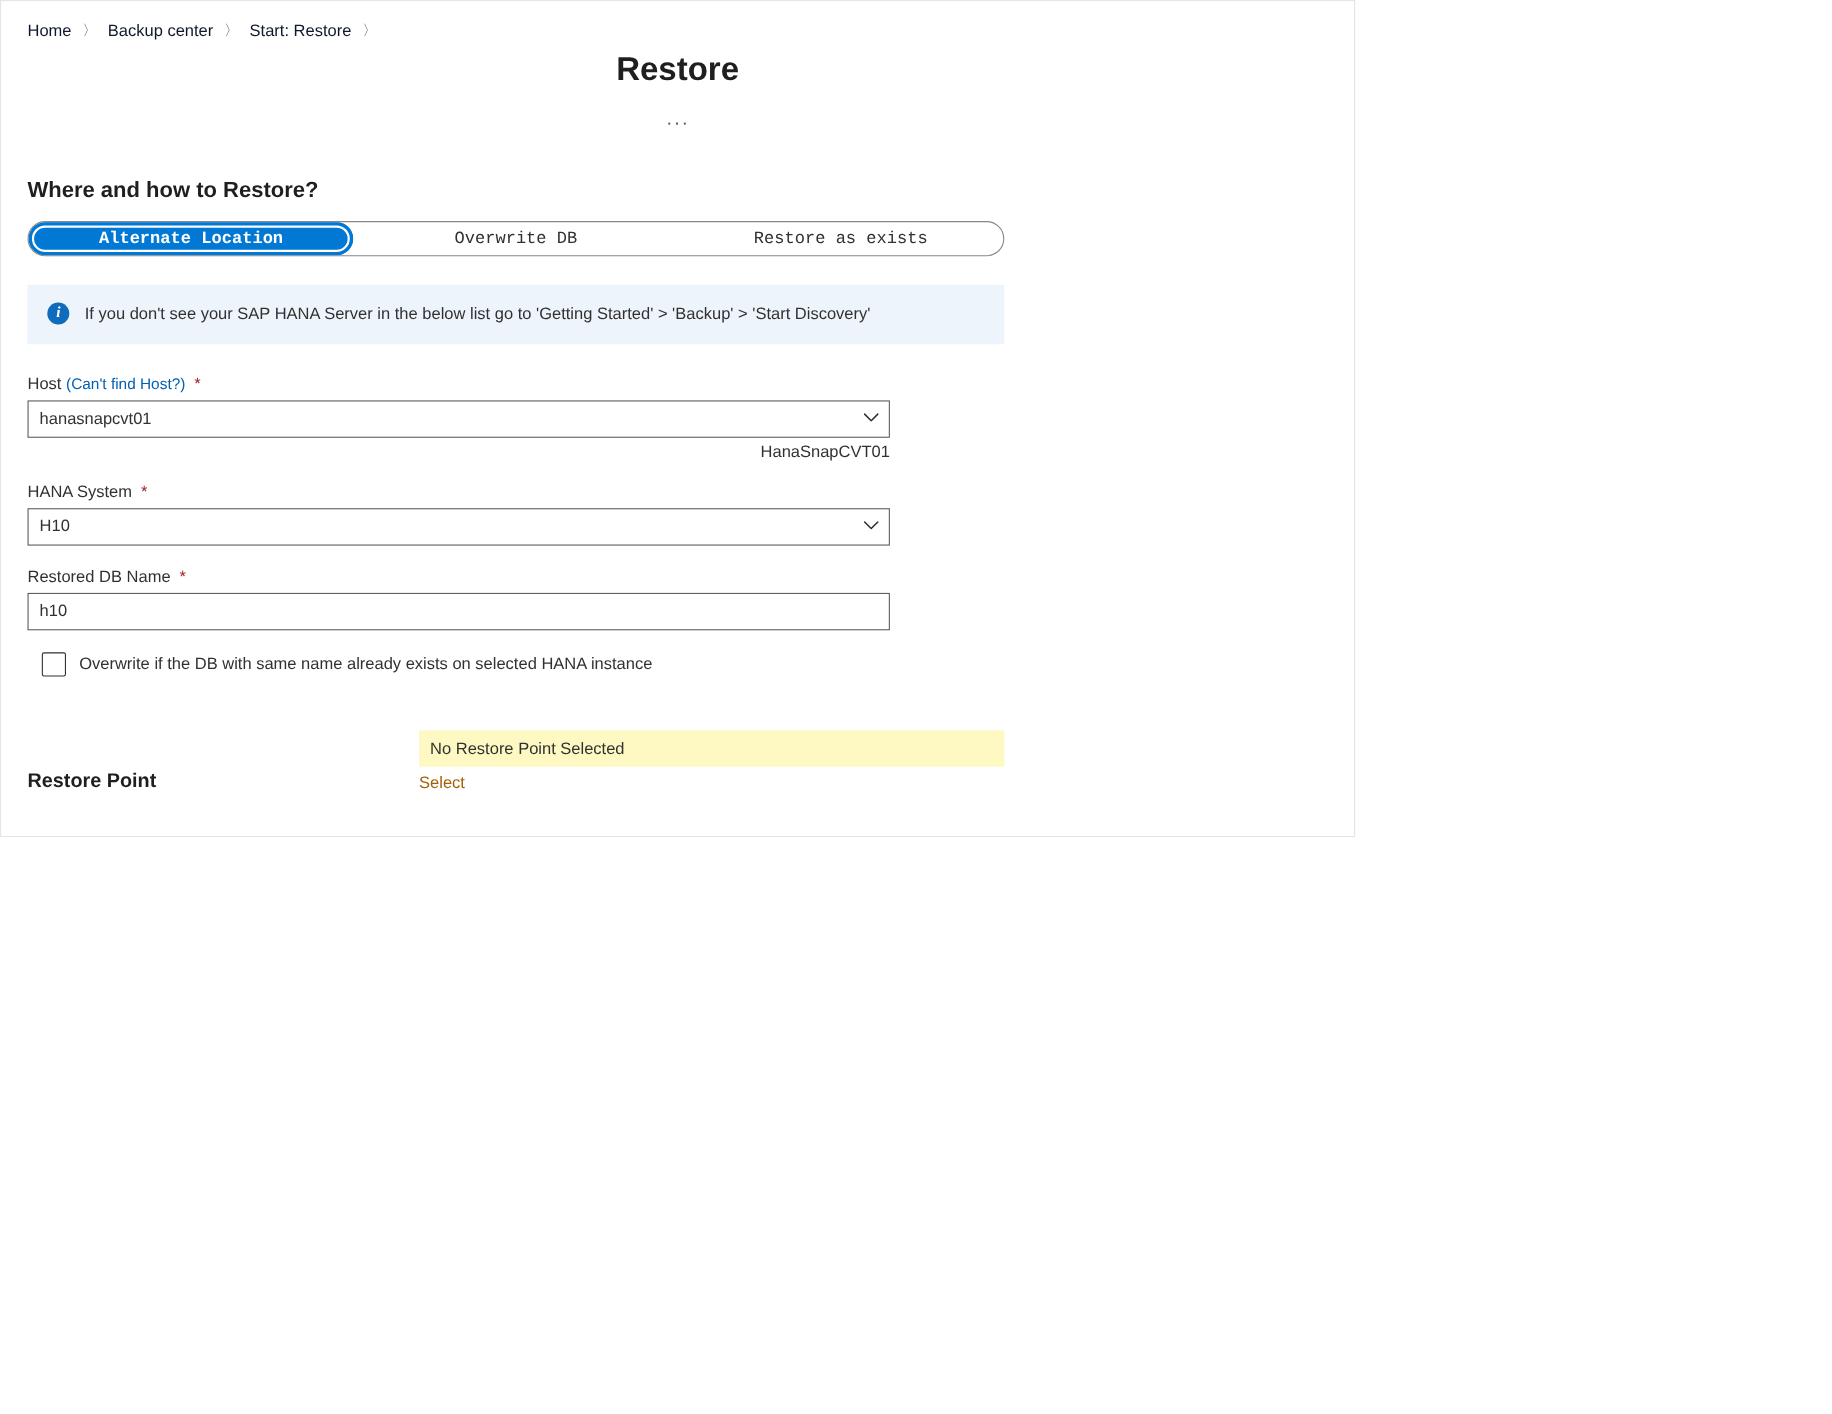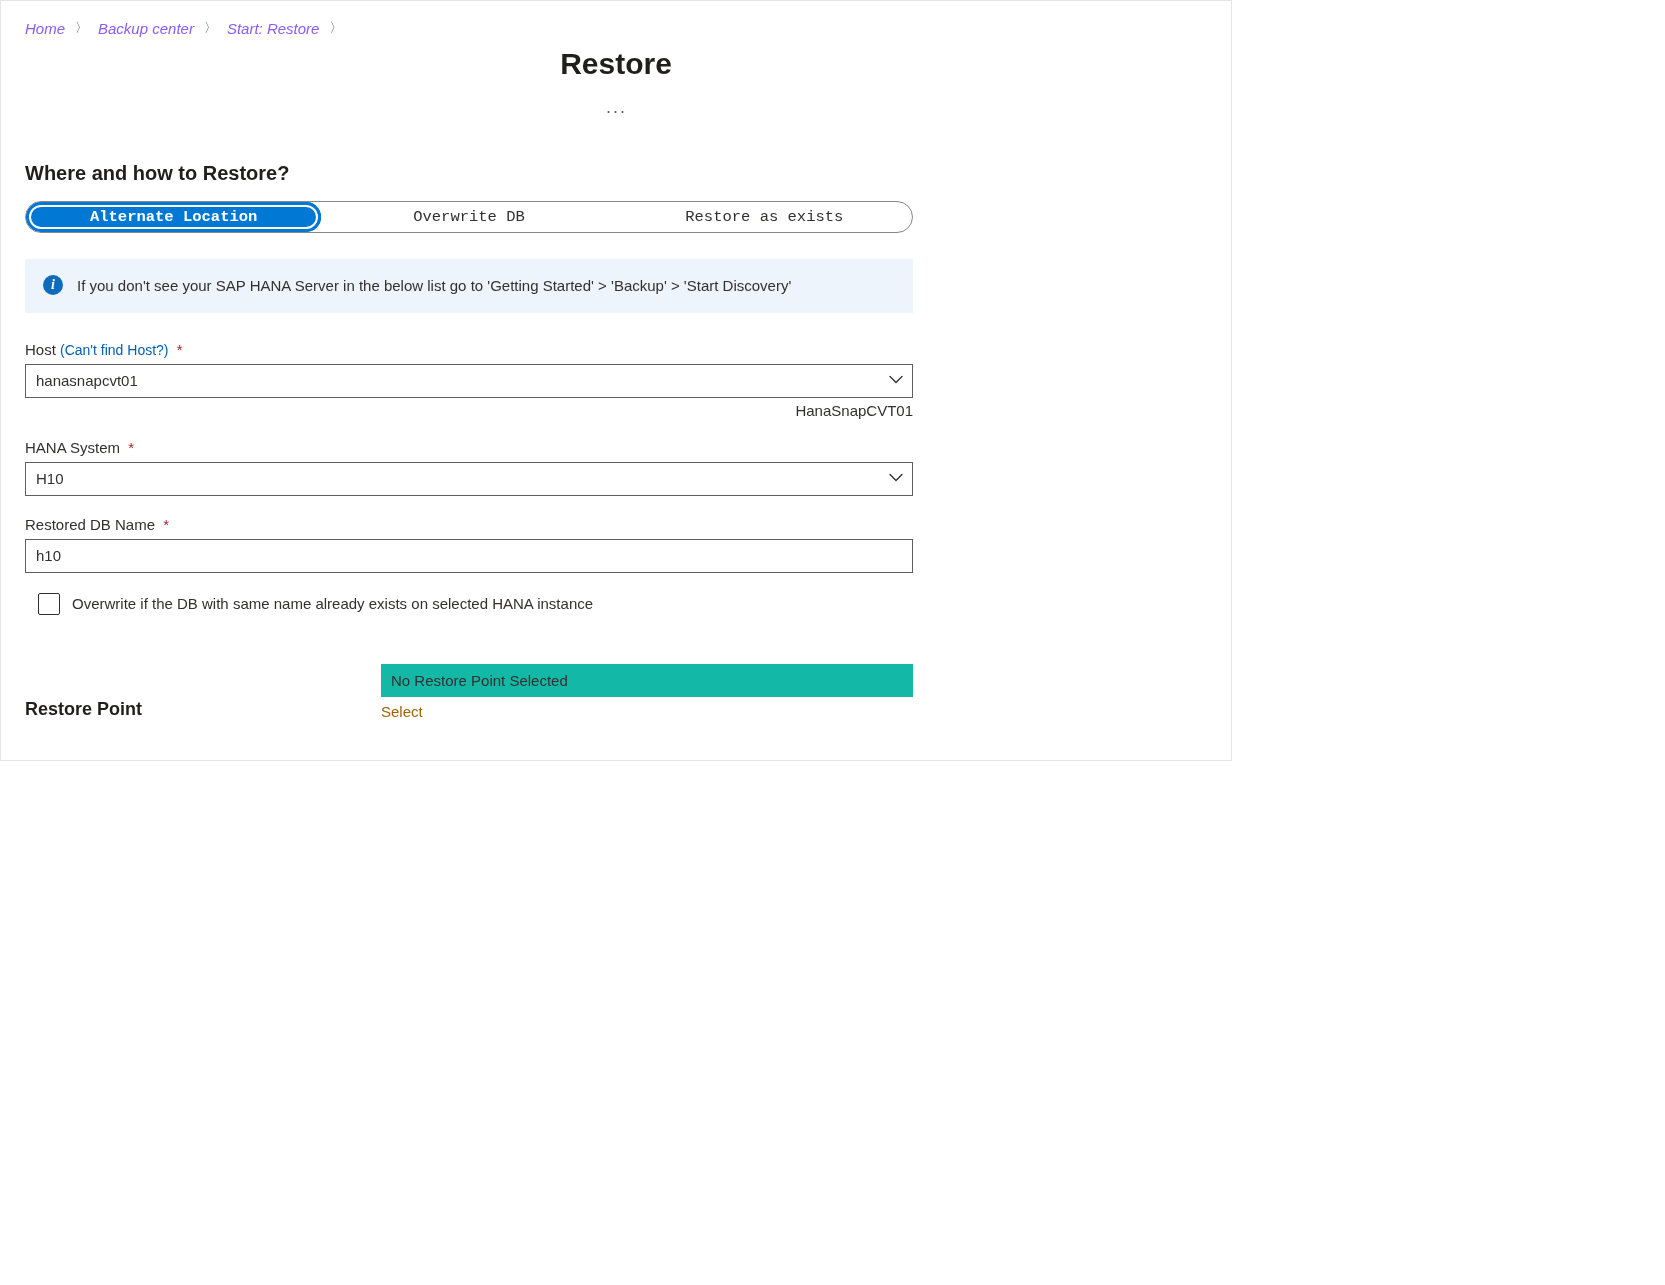--- a/index.html
+++ b/index.html
@@ -14,21 +14,21 @@
     border: 1px solid #e5e5e5;
     padding: 18px 24px 40px 24px;
   }
   .breadcrumb {
     display: flex;
     align-items: center;
     gap: 10px;
     font-size: 15px;
     margin-bottom: 10px;
   }
-  .breadcrumb a { color: #8b5cf6; text-decoration: none; cursor: pointer; font-style: italic; }
+  .breadcrumb a { color: #0f172a; text-decoration: none; cursor: pointer; }
   .bc-sep { color: #605e5c; font-size: 13px; }
   .title-row { display: flex; align-items: center; gap: 20px; margin-top: 4px; margin-bottom: 40px; flex-direction: column; }
   .page-title { font-size: 30px; font-weight: 600; color: #201f1e; }
   .ellipsis-btn { font-size: 18px; color: #605e5c; cursor: pointer; letter-spacing: 1px; }
   .section-heading { font-size: 20px; font-weight: 600; color: #201f1e; margin-bottom: 16px; }
   .pill-group {
     display: flex;
     width: 888px;
     border: 1px solid #8a8886;
     border-radius: 20px;
@@ -68,21 +68,21 @@
     border-radius: 50%;
     background: #0f6cbd;
     display: flex; align-items: center; justify-content: center;
     color: #fff;
     font-family: Georgia, serif;
     font-style: italic;
     font-weight: bold;
     font-size: 14px;
   }
   .info-text { font-size: 15px; line-height: 1.45; color: #323130; }
-  .form-group { width: 888px; margin-bottom: 20px; }
+  .form-group { width: 784px; margin-bottom: 20px; }
   .form-label { font-size: 15px; color: #323130; margin-bottom: 6px; display: block; }
   .form-label .link { color: #0060b3; text-decoration: none; cursor: pointer; font-size: 14px; }
   .req-star { color: #a4262c; margin-left: 4px; }
   .select-wrap {
     position: relative;
     width: 100%;
   }
   .select-box, .text-input {
     width: 100%;
     padding: 6px 34px 6px 10px;
@@ -131,21 +131,21 @@
   }
   .rp-label {
     width: 356px;
     font-size: 18px;
     font-weight: 600;
     color: #201f1e;
     padding-top: 4px;
   }
   .rp-value-col { flex: 1; }
   .rp-value-box {
-    background: #14b8a6;
+    background: #fef9c3;
     padding: 8px 10px;
     font-size: 15px;
     color: #323130;
     margin-bottom: 6px;
   }
   .rp-select-link {
     color: #a16207;
     font-size: 15px;
     cursor: pointer;
     text-decoration: none;

